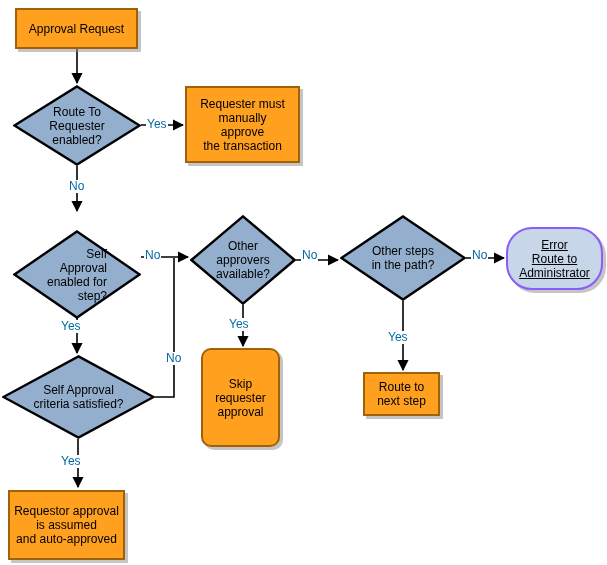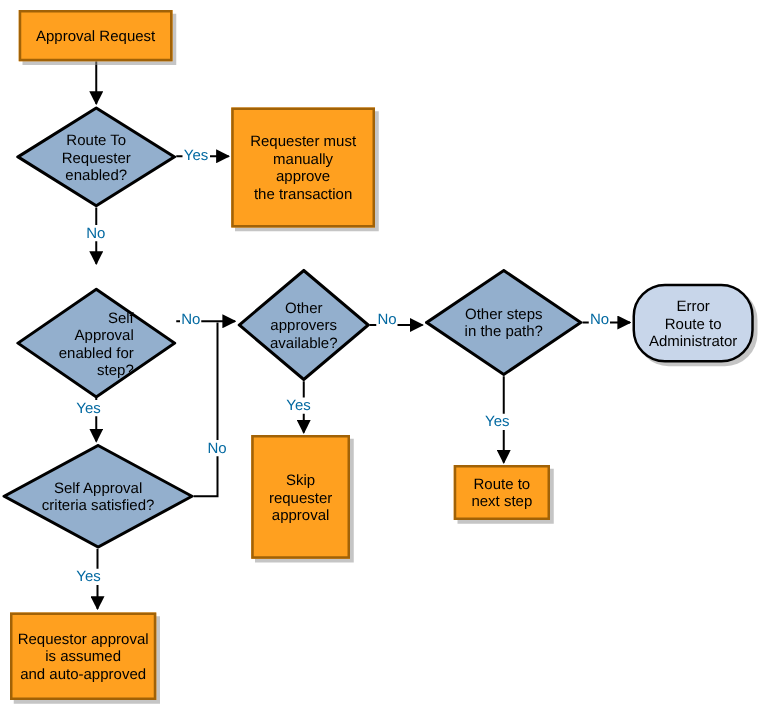--- a/index.html
+++ b/index.html
@@ -43,24 +43,25 @@
     padding: 0 3px;
   }
   
   .box {
     border: 2px solid #a16207;
     background: #FFA01F;
     box-shadow: 3px 3px 0 rgba(150,150,150,0.55);
   }
   
   .rounded {
-    border: 2px solid #000000;
+    border: 2px solid #8b5cf6;
     background: #C8D6EA;
     border-radius: 26px;
     box-shadow: 3px 3px 0 rgba(150,150,150,0.55);
+    text-decoration: underline;
   }
   
   .diamond {
     background: transparent;
     border: none;
     box-shadow: none;
   }
   .diamond svg {
     position: absolute;
     left: 0;
@@ -127,21 +128,21 @@
 
   <div class="node diamond" style="left:13px; top:85px; width:128px; height:81px;">
     <svg viewBox="0 0 128 81" preserveAspectRatio="none">
       <polygon points="64,1.4 126.6,40.5 64,79.6 1.4,40.5" fill="#93AFCD" stroke="#000000" stroke-width="2.4"></polygon>
     </svg>
     <span class="txt">Route To
 Requester
 enabled?</span>
   </div>
 
-  <div class="node box" style="left:185px; top:86px; width:115px; height:96px;">
+  <div class="node box" style="left:185px; top:86px; width:115px; height:77px;">
     <span class="txt">Requester must
 manually
 approve
 the transaction</span>
   </div>
 
   <div class="node diamond" style="left:13px; top:230px; width:128px; height:89px;text-align:right;">
     <svg viewBox="0 0 128 89" preserveAspectRatio="none">
       <polygon points="64,1.4 126.6,44.5 64,87.6 1.4,44.5" fill="#93AFCD" stroke="#000000" stroke-width="2.4"></polygon>
     </svg>
@@ -167,21 +168,21 @@
     <span class="txt">Other steps
 in the path?</span>
   </div>
 
   <div class="node rounded" style="left:506px; top:227px; width:97px; height:63px;">
     <span class="txt">Error
 Route to
 Administrator</span>
   </div>
 
-  <div class="node box" style="left:201px; top:348px; width:79px; height:99px;">
+  <div class="node box" style="left:201px; top:348px; width:79px; height:99px;border-radius:10px;">
     <span class="txt">Skip
 requester
 approval</span>
   </div>
 
   <div class="node box" style="left:363px; top:372px; width:77px; height:44px;">
     <span class="txt">Route to
 next step</span>
   </div>
 

